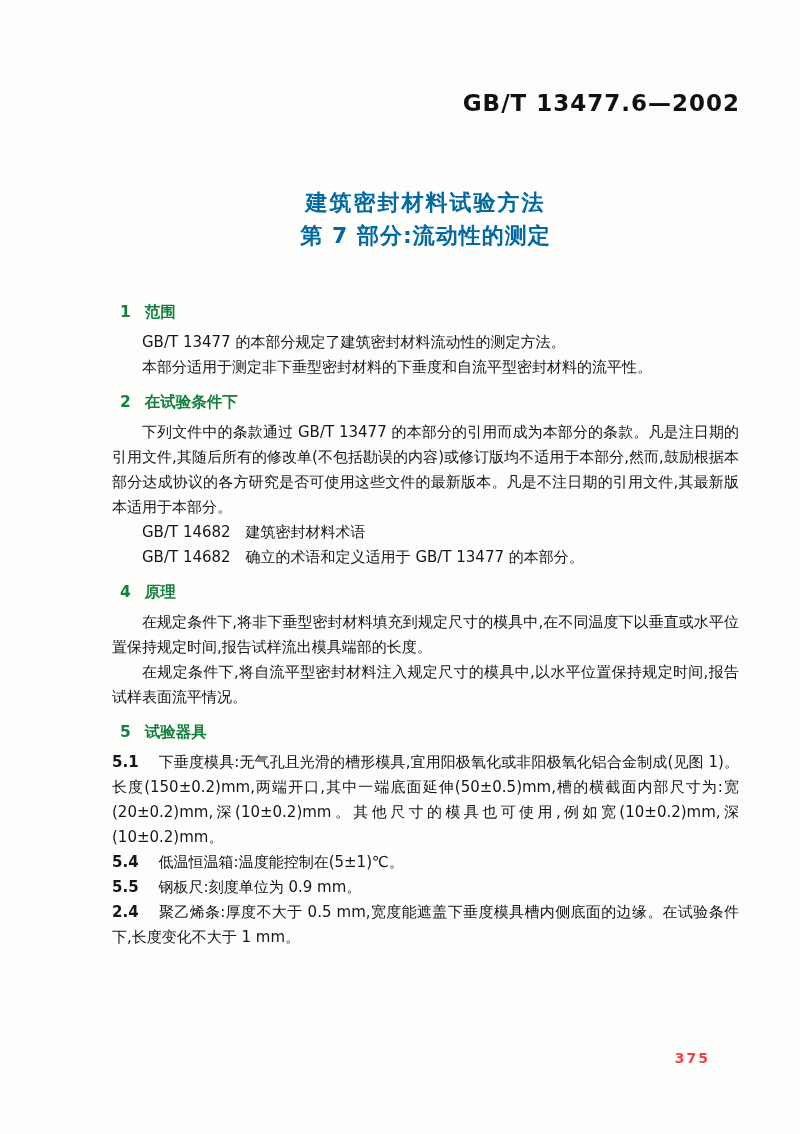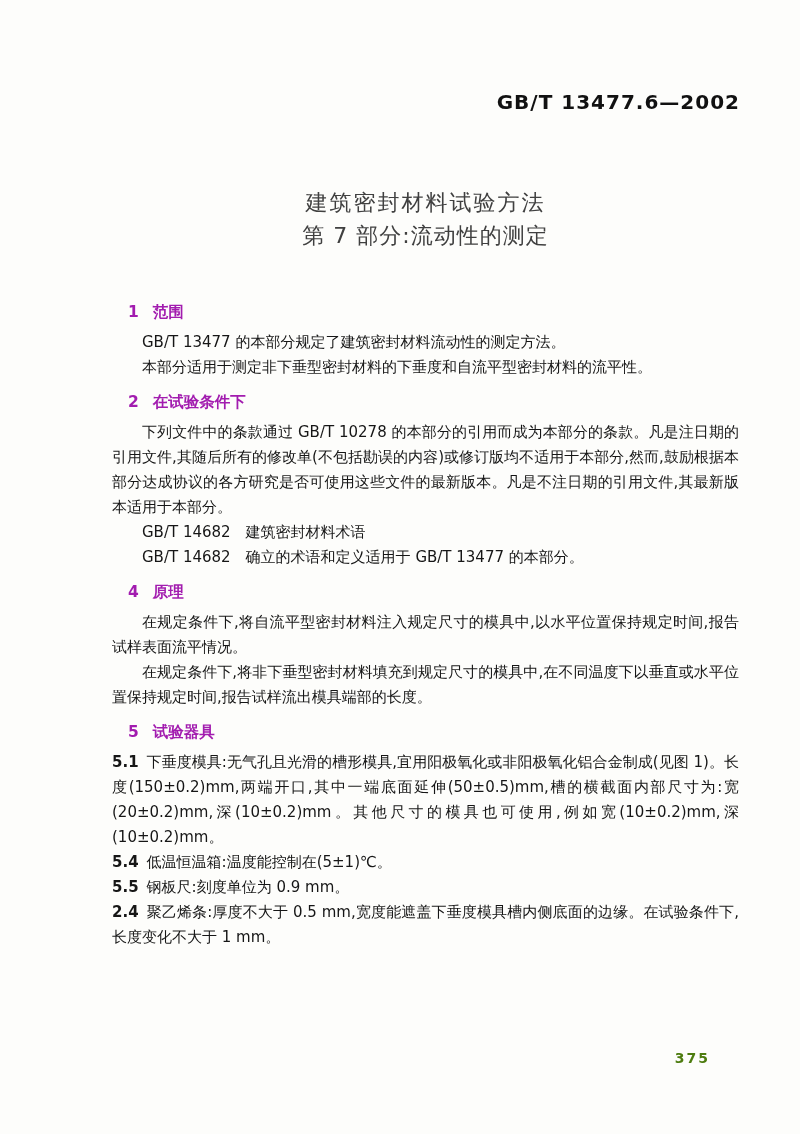--- a/index.html
+++ b/index.html
@@ -8,46 +8,46 @@
     width:800px;height:1134px;
     margin:0 auto;
     background:#fdfdfb;
     color:#161616;
     font-family:"DejaVu Sans","Liberation Sans",sans-serif;
     overflow:hidden;
     box-shadow:0 0 6px rgba(0,0,0,.25);
   }
   .doc-code{
     position:absolute;top:90px;right:60px;
-    font-size:20px;font-weight:bold;letter-spacing:1px;
+    font-size:23px;font-weight:bold;letter-spacing:1px;
     color:#111;
   }
   .title-block{
     position:absolute;top:186px;left:112px;width:627px;
-    text-align:center;font-weight:normal;color:#404040;
+    text-align:center;font-weight:bold;color:#0369a1;
   }
   .title-line1{font-size:22px;line-height:33px;letter-spacing:2px;}
   .title-line2{font-size:22px;line-height:33px;letter-spacing:1px;}
   .content{
     position:absolute;top:290px;left:112px;width:627px;
     font-size:15px;line-height:25px;text-align:justify;
   }
   .sec-h{
-    margin:10px 0 5px 16px;
+    margin:10px 0 5px 8px;
     font-size:15.5px;font-weight:bold;line-height:25px;
-    text-align:left;color:#a21caf;
+    text-align:left;color:#15803d;
   }
   .sec-h .snum{margin-right:14px;}
   p{margin:0;}
   .indent{text-indent:2em;}
   .clause{text-align:justify;}
-  .clause .cnum{font-weight:bold;margin-right:8px;white-space:nowrap;}
+  .clause .cnum{font-weight:bold;margin-right:20px;white-space:nowrap;}
   .page-number{
     position:absolute;top:1050px;right:90px;
-    font-size:14px;font-weight:bold;letter-spacing:2px;color:#4d7c0f;
+    font-size:14px;font-weight:bold;letter-spacing:2px;color:#ef4444;
   }
 </style>
 </head>
 <body>
 
 <div class="page">
 
   <div class="doc-code">GB/T 13477.6—2002</div>
 
   <div class="title-block">
@@ -55,28 +55,28 @@
     <div class="title-line2">第 7 部分:流动性的测定</div>
   </div>
 
   <div class="content">
 
     <h2 class="sec-h"><span class="snum">1</span><span>范围</span></h2>
     <p class="indent">GB/T 13477 的本部分规定了建筑密封材料流动性的测定方法。</p>
     <p class="indent">本部分适用于测定非下垂型密封材料的下垂度和自流平型密封材料的流平性。</p>
 
     <h2 class="sec-h"><span class="snum">2</span><span>在试验条件下</span></h2>
-    <p class="indent">下列文件中的条款通过 GB/T 10278 的本部分的引用而成为本部分的条款。凡是注日期的引用文件,其随后所有的修改单(不包括勘误的内容)或修订版均不适用于本部分,然而,鼓励根据本部分达成协议的各方研究是否可使用这些文件的最新版本。凡是不注日期的引用文件,其最新版本适用于本部分。</p>
+    <p class="indent">下列文件中的条款通过 GB/T 13477 的本部分的引用而成为本部分的条款。凡是注日期的引用文件,其随后所有的修改单(不包括勘误的内容)或修订版均不适用于本部分,然而,鼓励根据本部分达成协议的各方研究是否可使用这些文件的最新版本。凡是不注日期的引用文件,其最新版本适用于本部分。</p>
     <p class="indent">GB/T 14682　建筑密封材料术语</p>
 
     <p class="indent">GB/T 14682　确立的术语和定义适用于 GB/T 13477 的本部分。</p>
 
     <h2 class="sec-h"><span class="snum">4</span><span>原理</span></h2>
+    <p class="indent">在规定条件下,将非下垂型密封材料填充到规定尺寸的模具中,在不同温度下以垂直或水平位置保持规定时间,报告试样流出模具端部的长度。</p>
     <p class="indent">在规定条件下,将自流平型密封材料注入规定尺寸的模具中,以水平位置保持规定时间,报告试样表面流平情况。</p>
-    <p class="indent">在规定条件下,将非下垂型密封材料填充到规定尺寸的模具中,在不同温度下以垂直或水平位置保持规定时间,报告试样流出模具端部的长度。</p>
 
     <h2 class="sec-h"><span class="snum">5</span><span>试验器具</span></h2>
     <p class="clause"><span class="cnum">5.1</span><span>下垂度模具:无气孔且光滑的槽形模具,宜用阳极氧化或非阳极氧化铝合金制成(见图 1)。长度(150±0.2)mm,两端开口,其中一端底面延伸(50±0.5)mm,槽的横截面内部尺寸为:宽(20±0.2)mm,深(10±0.2)mm。其他尺寸的模具也可使用,例如宽(10±0.2)mm,深(10±0.2)mm。</span></p>
     <p class="clause"><span class="cnum">5.4</span><span>低温恒温箱:温度能控制在(5±1)℃。</span></p>
     <p class="clause"><span class="cnum">5.5</span><span>钢板尺:刻度单位为 0.9 mm。</span></p>
     <p class="clause"><span class="cnum">2.4</span><span>聚乙烯条:厚度不大于 0.5 mm,宽度能遮盖下垂度模具槽内侧底面的边缘。在试验条件下,长度变化不大于 1 mm。</span></p>
 
   </div>
 
   <div class="page-number">375</div>

